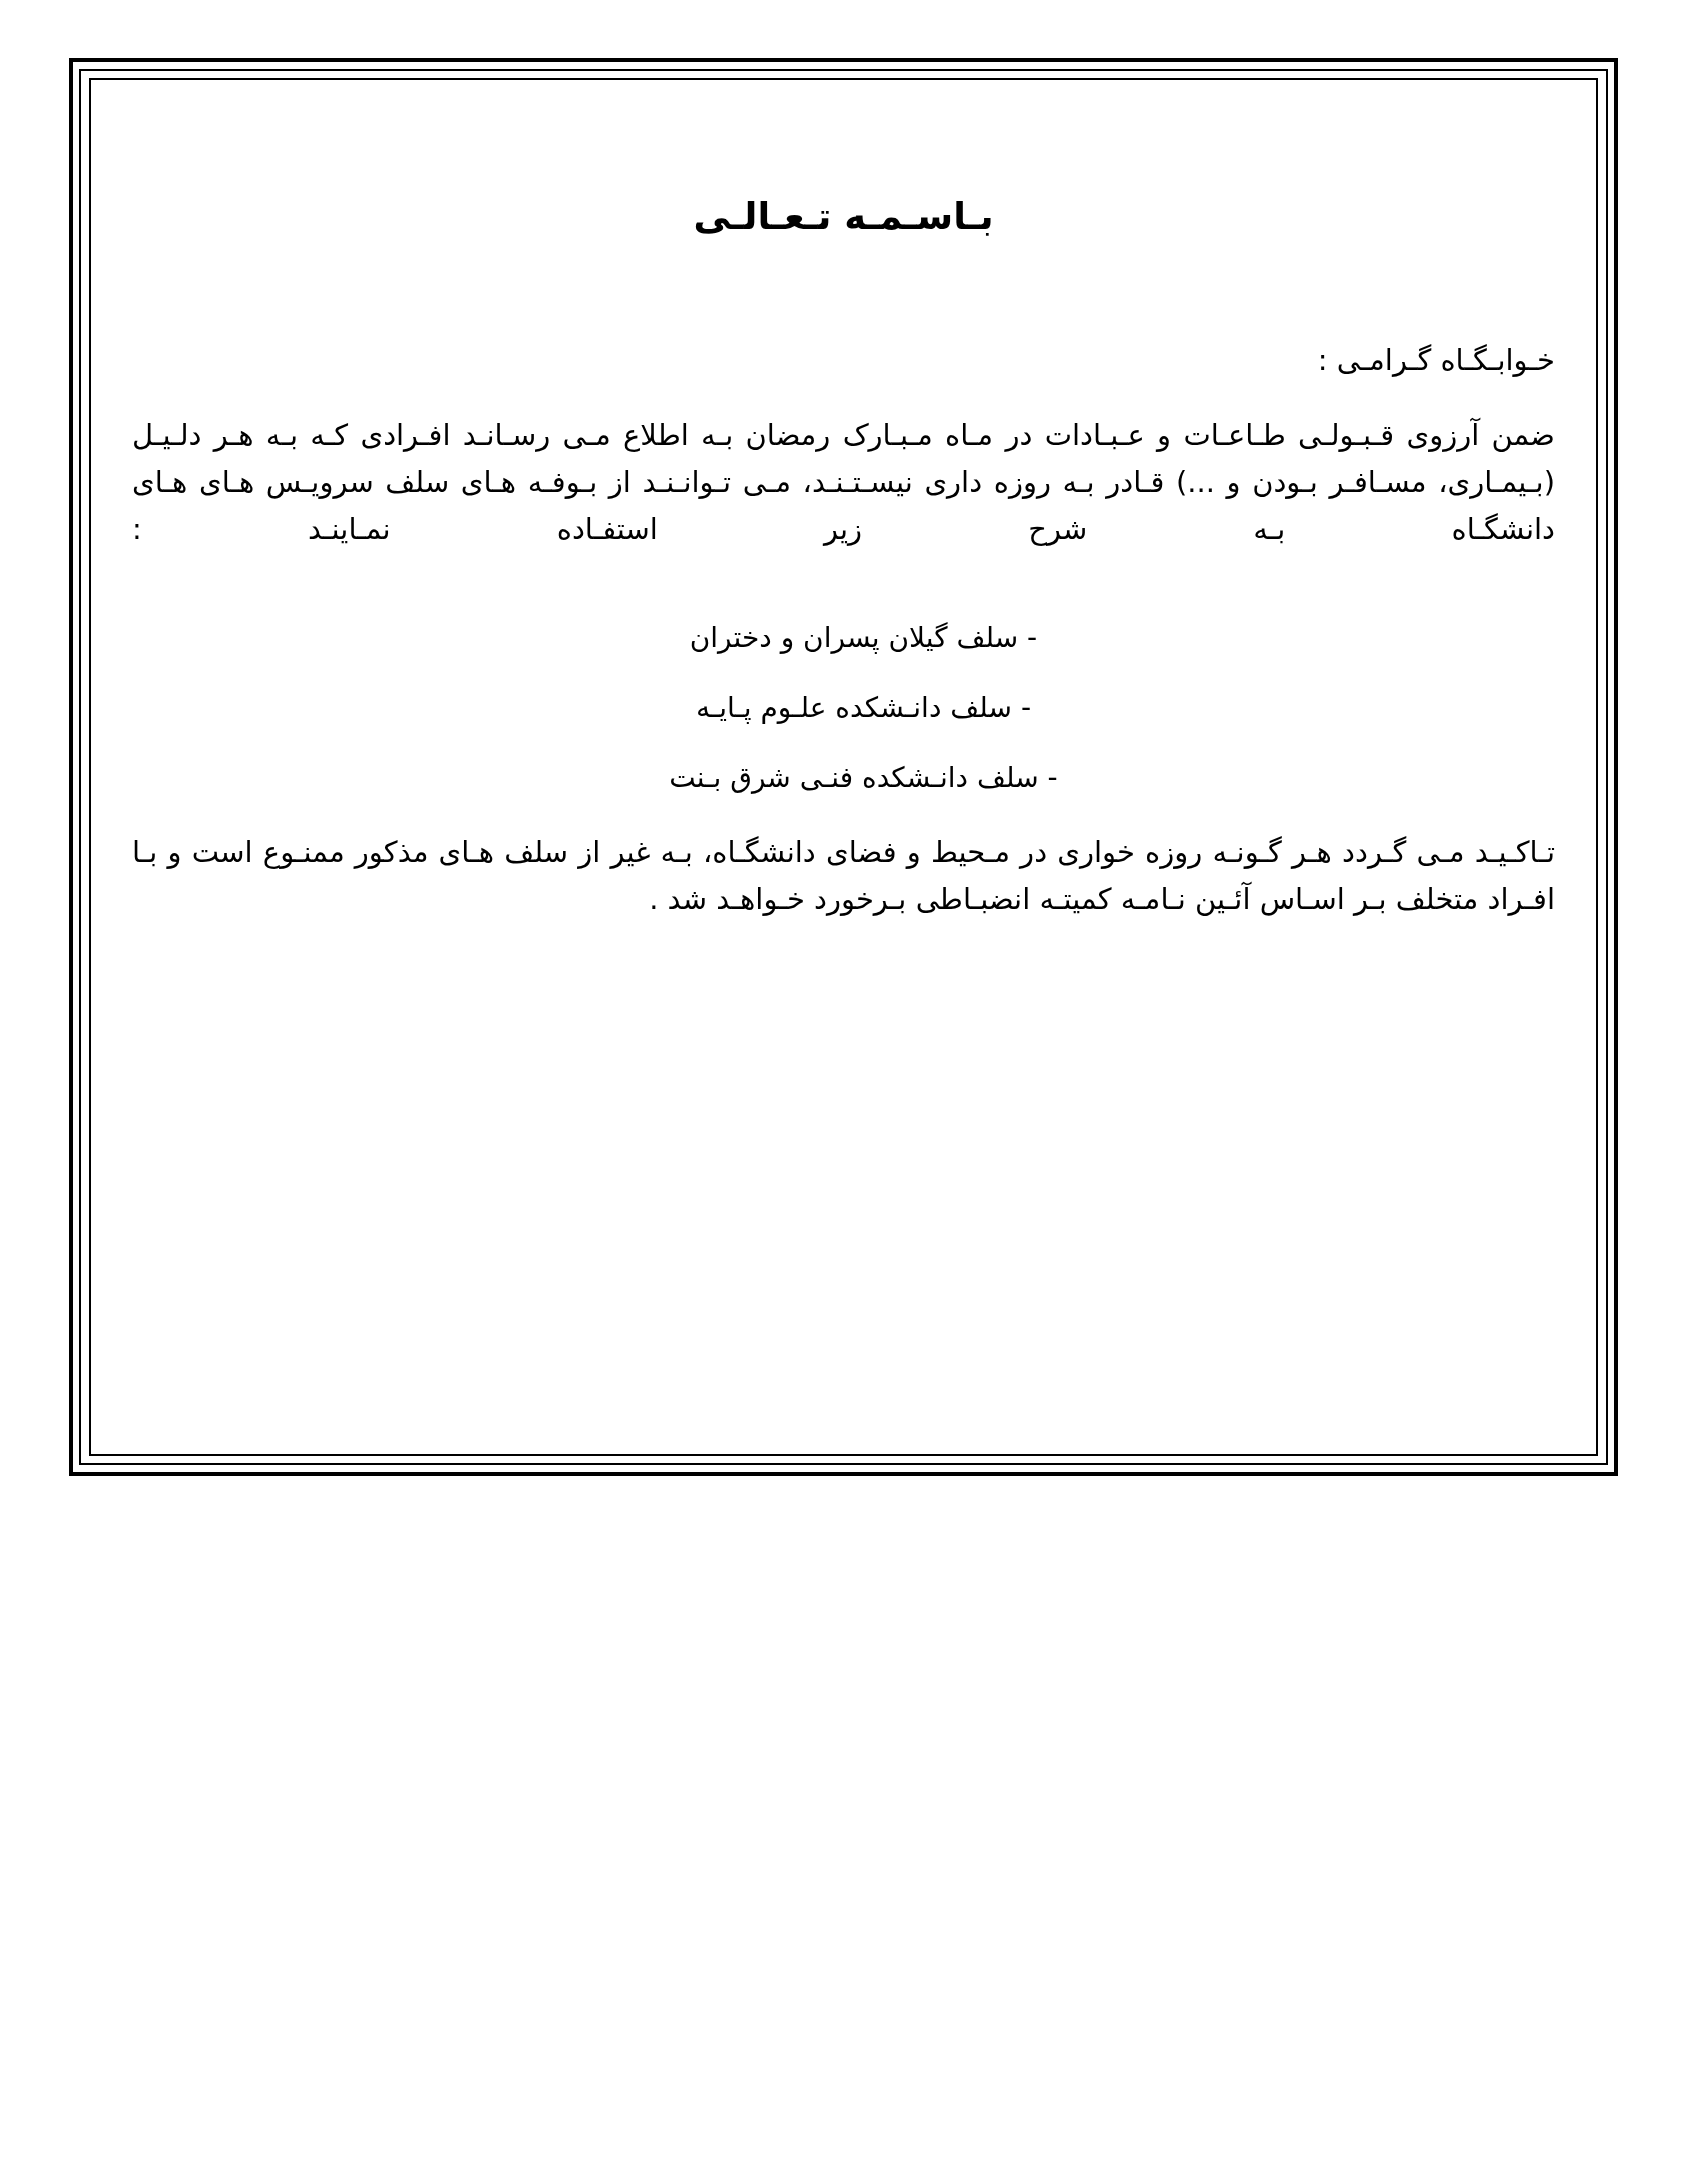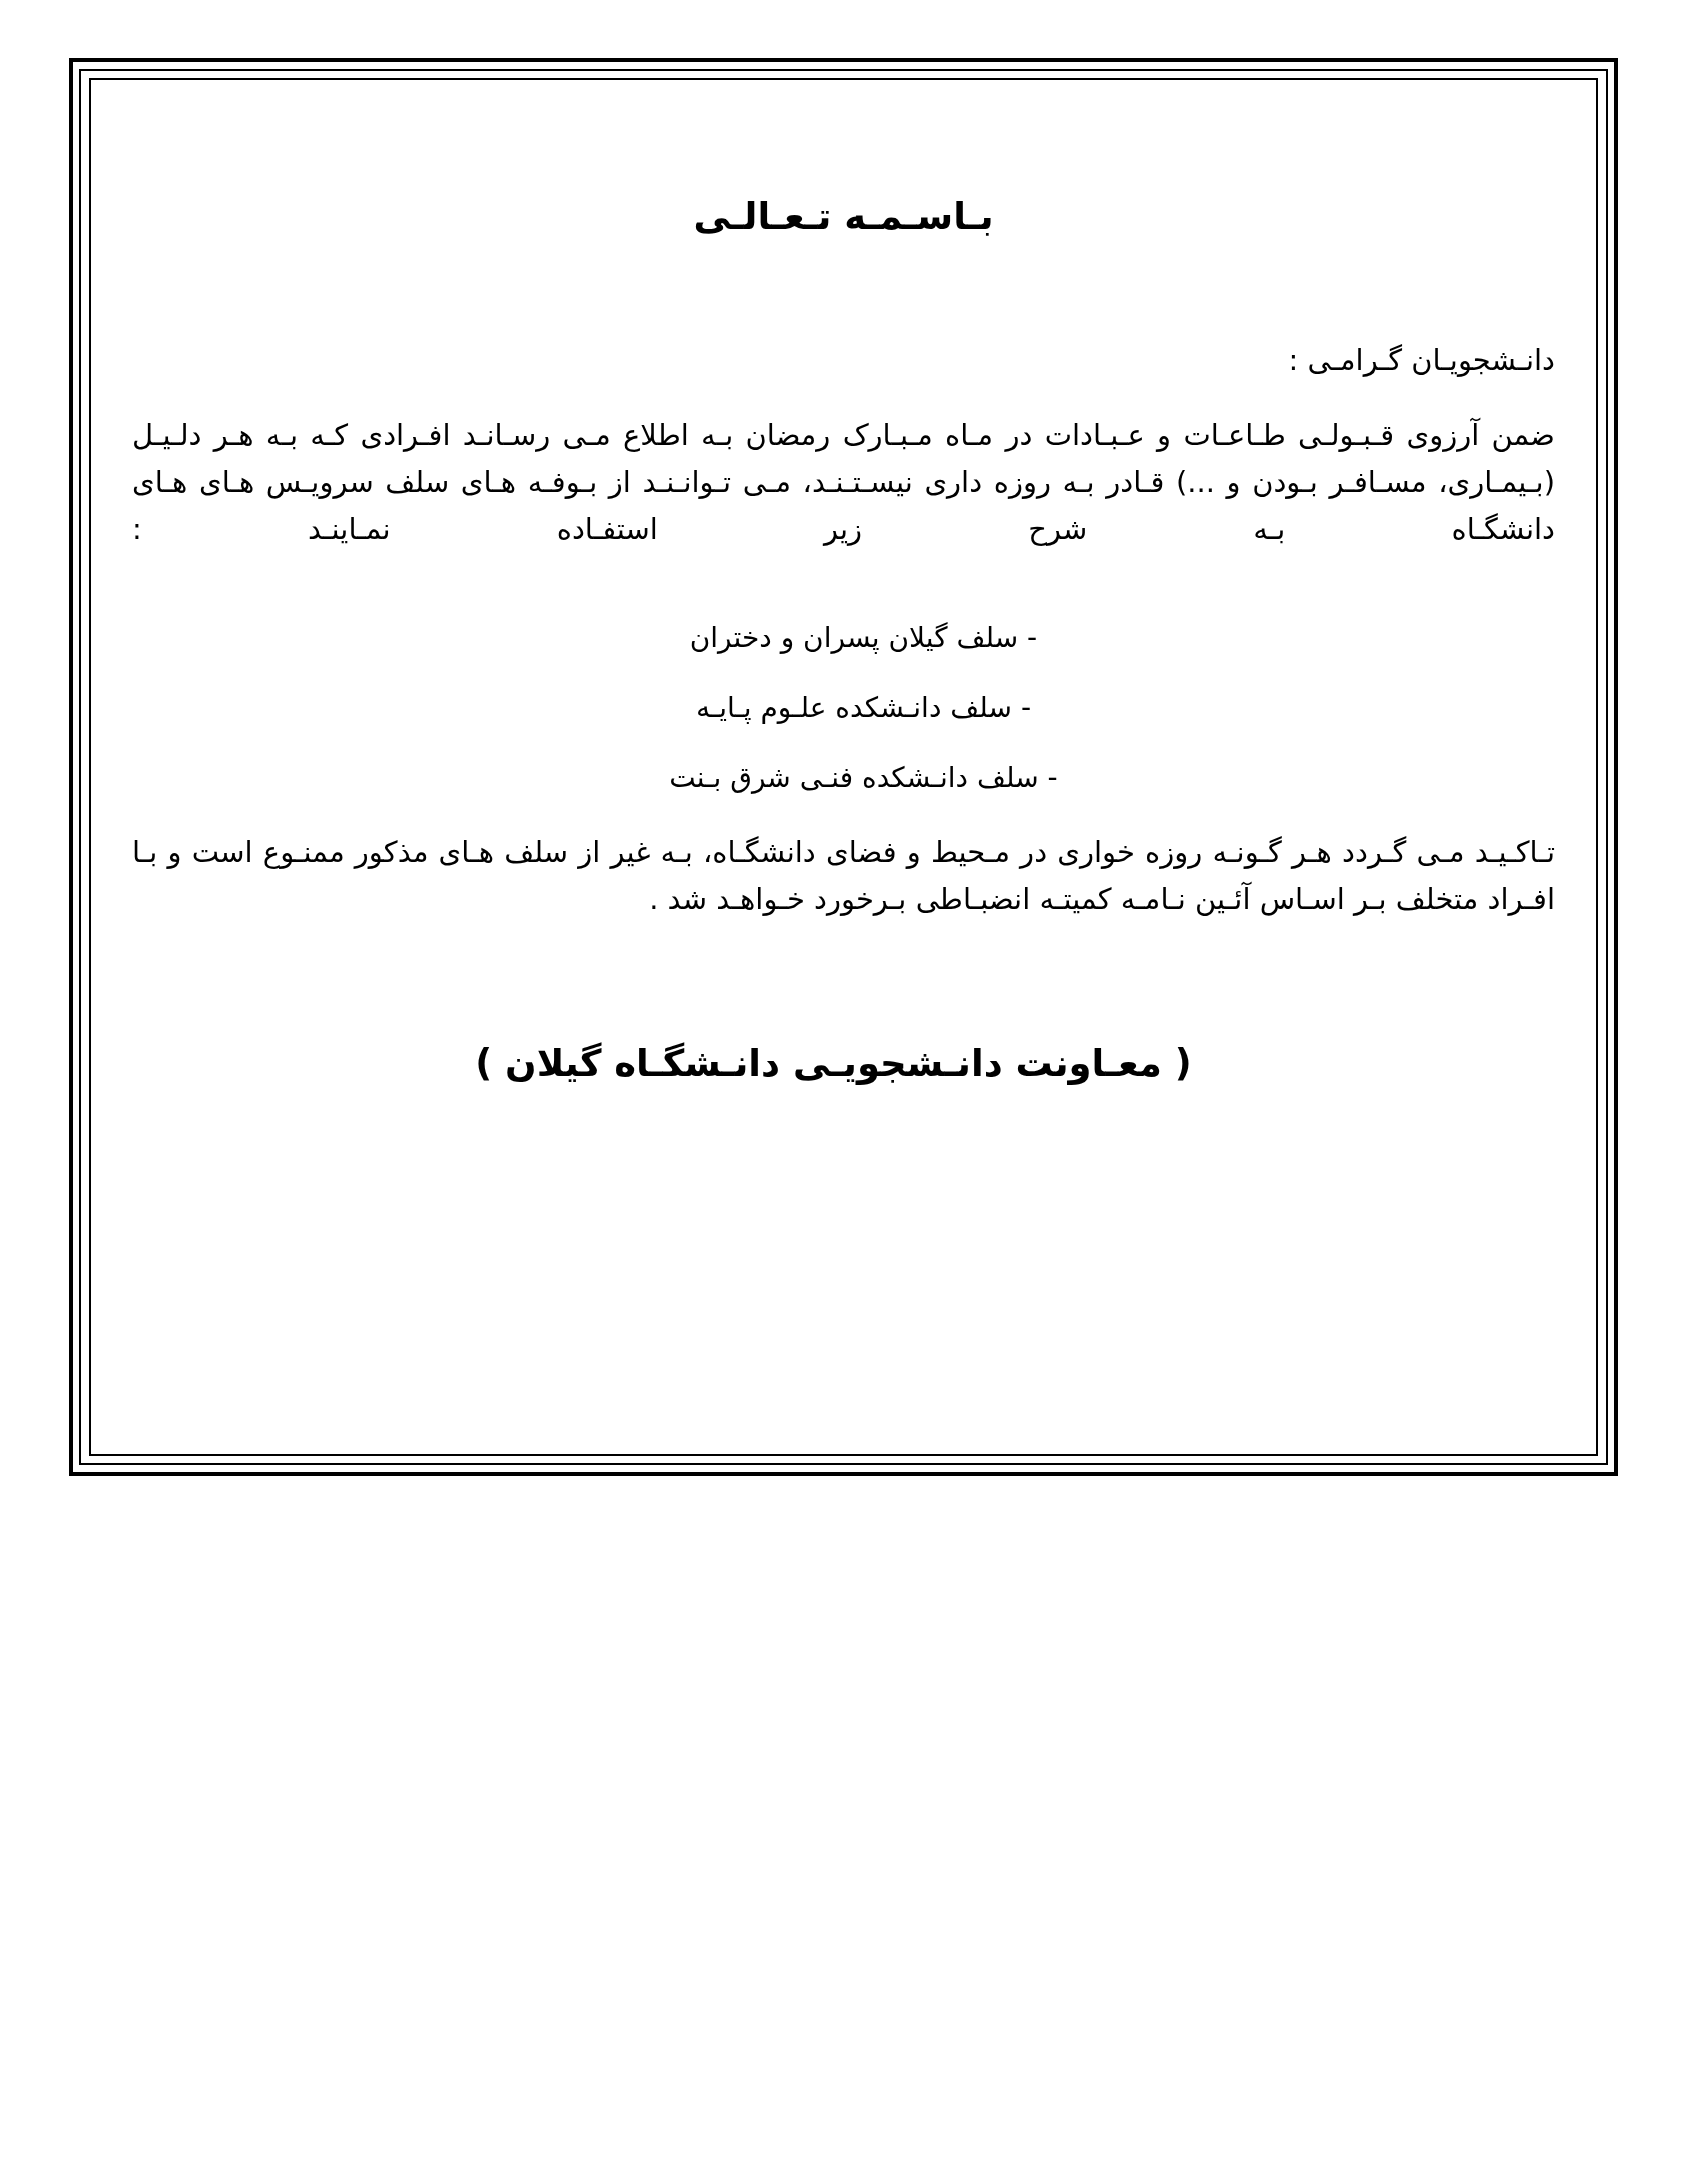--- a/index.html
+++ b/index.html
@@ -131,30 +131,29 @@
 <div class="page">
 
   <div class="frame-outer"></div>
   <div class="frame-mid"></div>
   <div class="frame-inner"></div>
 
   <div class="content">
 
     <h1 class="bismillah">بـاسـمـه تـعـالـی</h1>
 
-    <p class="salutation">دانـشجویـان گـرامـی :</p>
+    <p class="salutation">خـوابـگـاه گـرامـی :</p>
 
     <p class="para">ضمن آرزوی قـبـولـی طـاعـات و عـبـادات در مـاه مـبـارک رمضان بـه اطلاع مـی رسـانـد افـرادی کـه بـه هـر دلـیـل (بـیمـاری، مسـافـر بـودن و ...) قـادر بـه روزه داری نیسـتـنـد، مـی تـوانـنـد از بـوفـه هـای سلف سرویـس هـای هـای دانشگـاه بـه شرح زیر استفـاده نمـاینـد :</p>
 
     <ul class="list">
       <li>- سلف گیلان پسران و دختران</li>
       <li>- سلف دانـشکده علـوم پـایـه</li>
       <li>- سلف دانـشکده فنـی شرق بـنت</li>
     </ul>
 
 
     <p class="para para-block-3 last-right">تـاکـیـد مـی گـردد هـر گـونـه روزه خواری در مـحیط و فضای دانشگـاه، بـه غیر از سلف هـای مذکور ممنـوع است و بـا افـراد متخلف بـر اسـاس آئـین نـامـه کمیتـه انضبـاطی بـرخورد خـواهـد شد .</p>
 
-    <div class="signature">( معـاونت دانـشجویـی دانـشگـاه گیلان )</div>
 
   </div>
 </div>
 
 
 </body></html>

